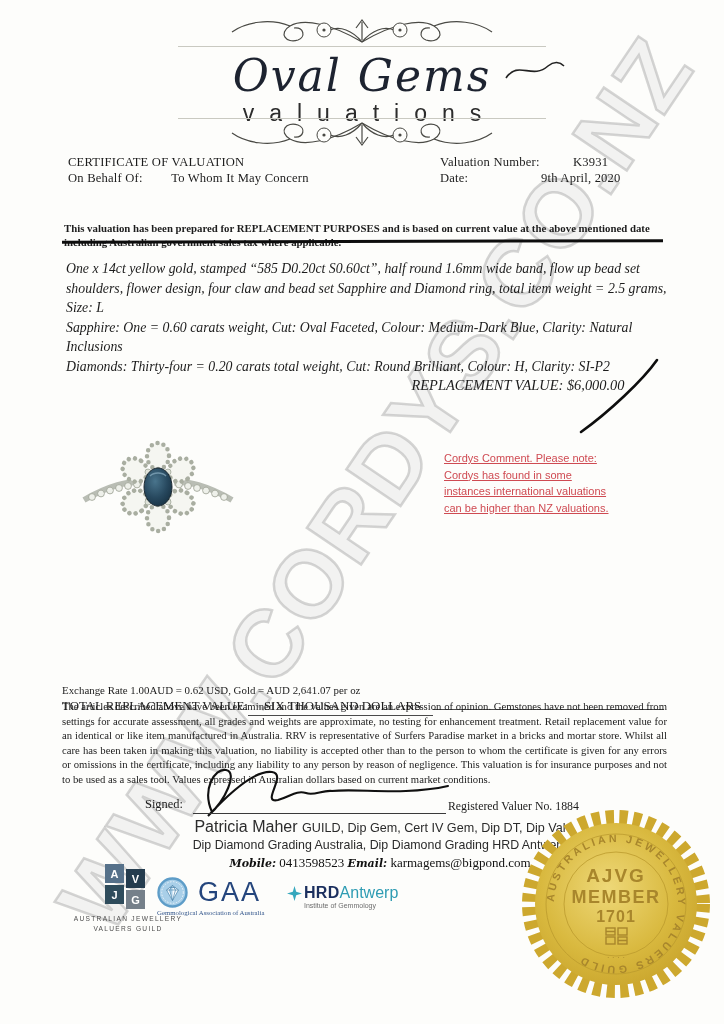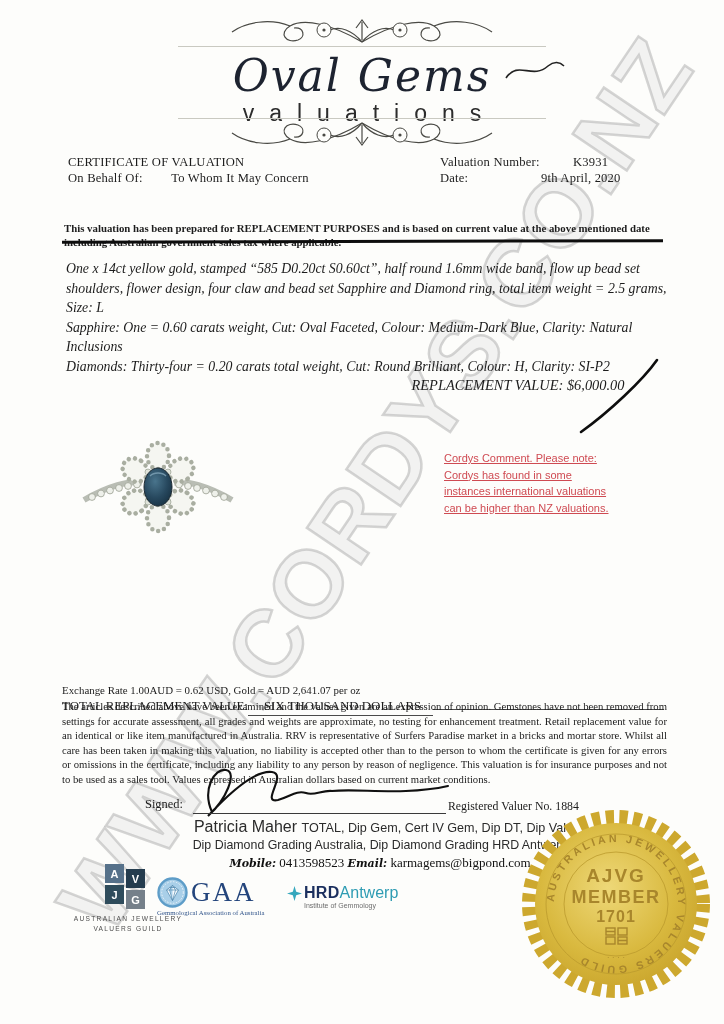--- a/index.html
+++ b/index.html
@@ -62,21 +62,21 @@
   #ajvg{left:70px;top:864px;width:116px;}
   #ajvg .grid{position:relative;width:46px;height:46px;margin:0 auto;}
   #ajvg .sq{position:absolute;width:19px;height:19px;color:#fff;font-family:"Liberation Sans",sans-serif;
      font-size:11px;font-weight:700;display:flex;align-items:center;justify-content:center;}
   #ajvg .cap{margin-top:4px;text-align:center;font-family:"Liberation Sans",sans-serif;
      font-size:6.6px;letter-spacing:1.3px;color:#4d4d4d;line-height:1.5;}
 
   
   #gaa{left:157px;top:877px;width:120px;}
   #gaa .top{display:flex;align-items:center;}
-  #gaa .name{font-family:Liberation Serif, serif;font-size:27px;letter-spacing:2px;color:#24457c;margin-left:3px;}
+  #gaa .name{font-family:Liberation Sans, sans-serif;font-size:27px;letter-spacing:2px;color:#24457c;margin-left:10px;}
   #gaa .cap{font-size:6.8px;color:#33568c;margin-top:1px;}
 
   
   #hrd{left:287px;top:884px;width:140px;font-family:"Liberation Sans",sans-serif;}
   #hrd .top{display:flex;align-items:center;}
   #hrd .n1{font-size:16px;font-weight:700;color:#1b2f5e;letter-spacing:.3px;}
   #hrd .n2{font-size:16px;color:#2f9cb3;}
   #hrd .cap{font-size:7px;color:#6d6d6d;margin-left:17px;margin-top:0px;}
 
   #seal{left:520px;top:808px;}
@@ -224,21 +224,21 @@
   <div id="signed-label" class="abs content">Signed:</div>
   <svg id="sigsvg" class="abs content" width="256" height="58" viewBox="0 0 256 58">
     <path d="M14,52 C4,30 16,8 28,10 C40,12 28,40 10,56 C34,30 58,10 74,12 C90,14 62,44 80,40 C92,37 98,30 108,33 C116,36 124,30 134,31 C160,28 205,36 250,26" fill="none" stroke="#101010" stroke-width="2.1" stroke-linecap="round"></path>
   </svg>
   <div id="sig-line" class="abs content"></div>
   <div id="reg-no" class="abs content">Registered Valuer No. 1884</div>
 
   <div id="valuer" class="abs content">
     <div>
       <span class="n1">Patricia Maher</span>
-      <span class="c1">TOTAL, Dip Gem, Cert IV Gem, Dip DT, Dip Val</span>
+      <span class="c1">GUILD, Dip Gem, Cert IV Gem, Dip DT, Dip Val</span>
     </div>
     <div class="row">Dip Diamond Grading Australia, Dip Diamond Grading HRD Antwerp</div>
     <div class="contact">
       <span class="script-label">Mobile:</span>
       <span>0413598523</span>
       <span class="script-label">Email:</span>
       <span>karmagems@bigpond.com</span>
     </div>
   </div>
 

